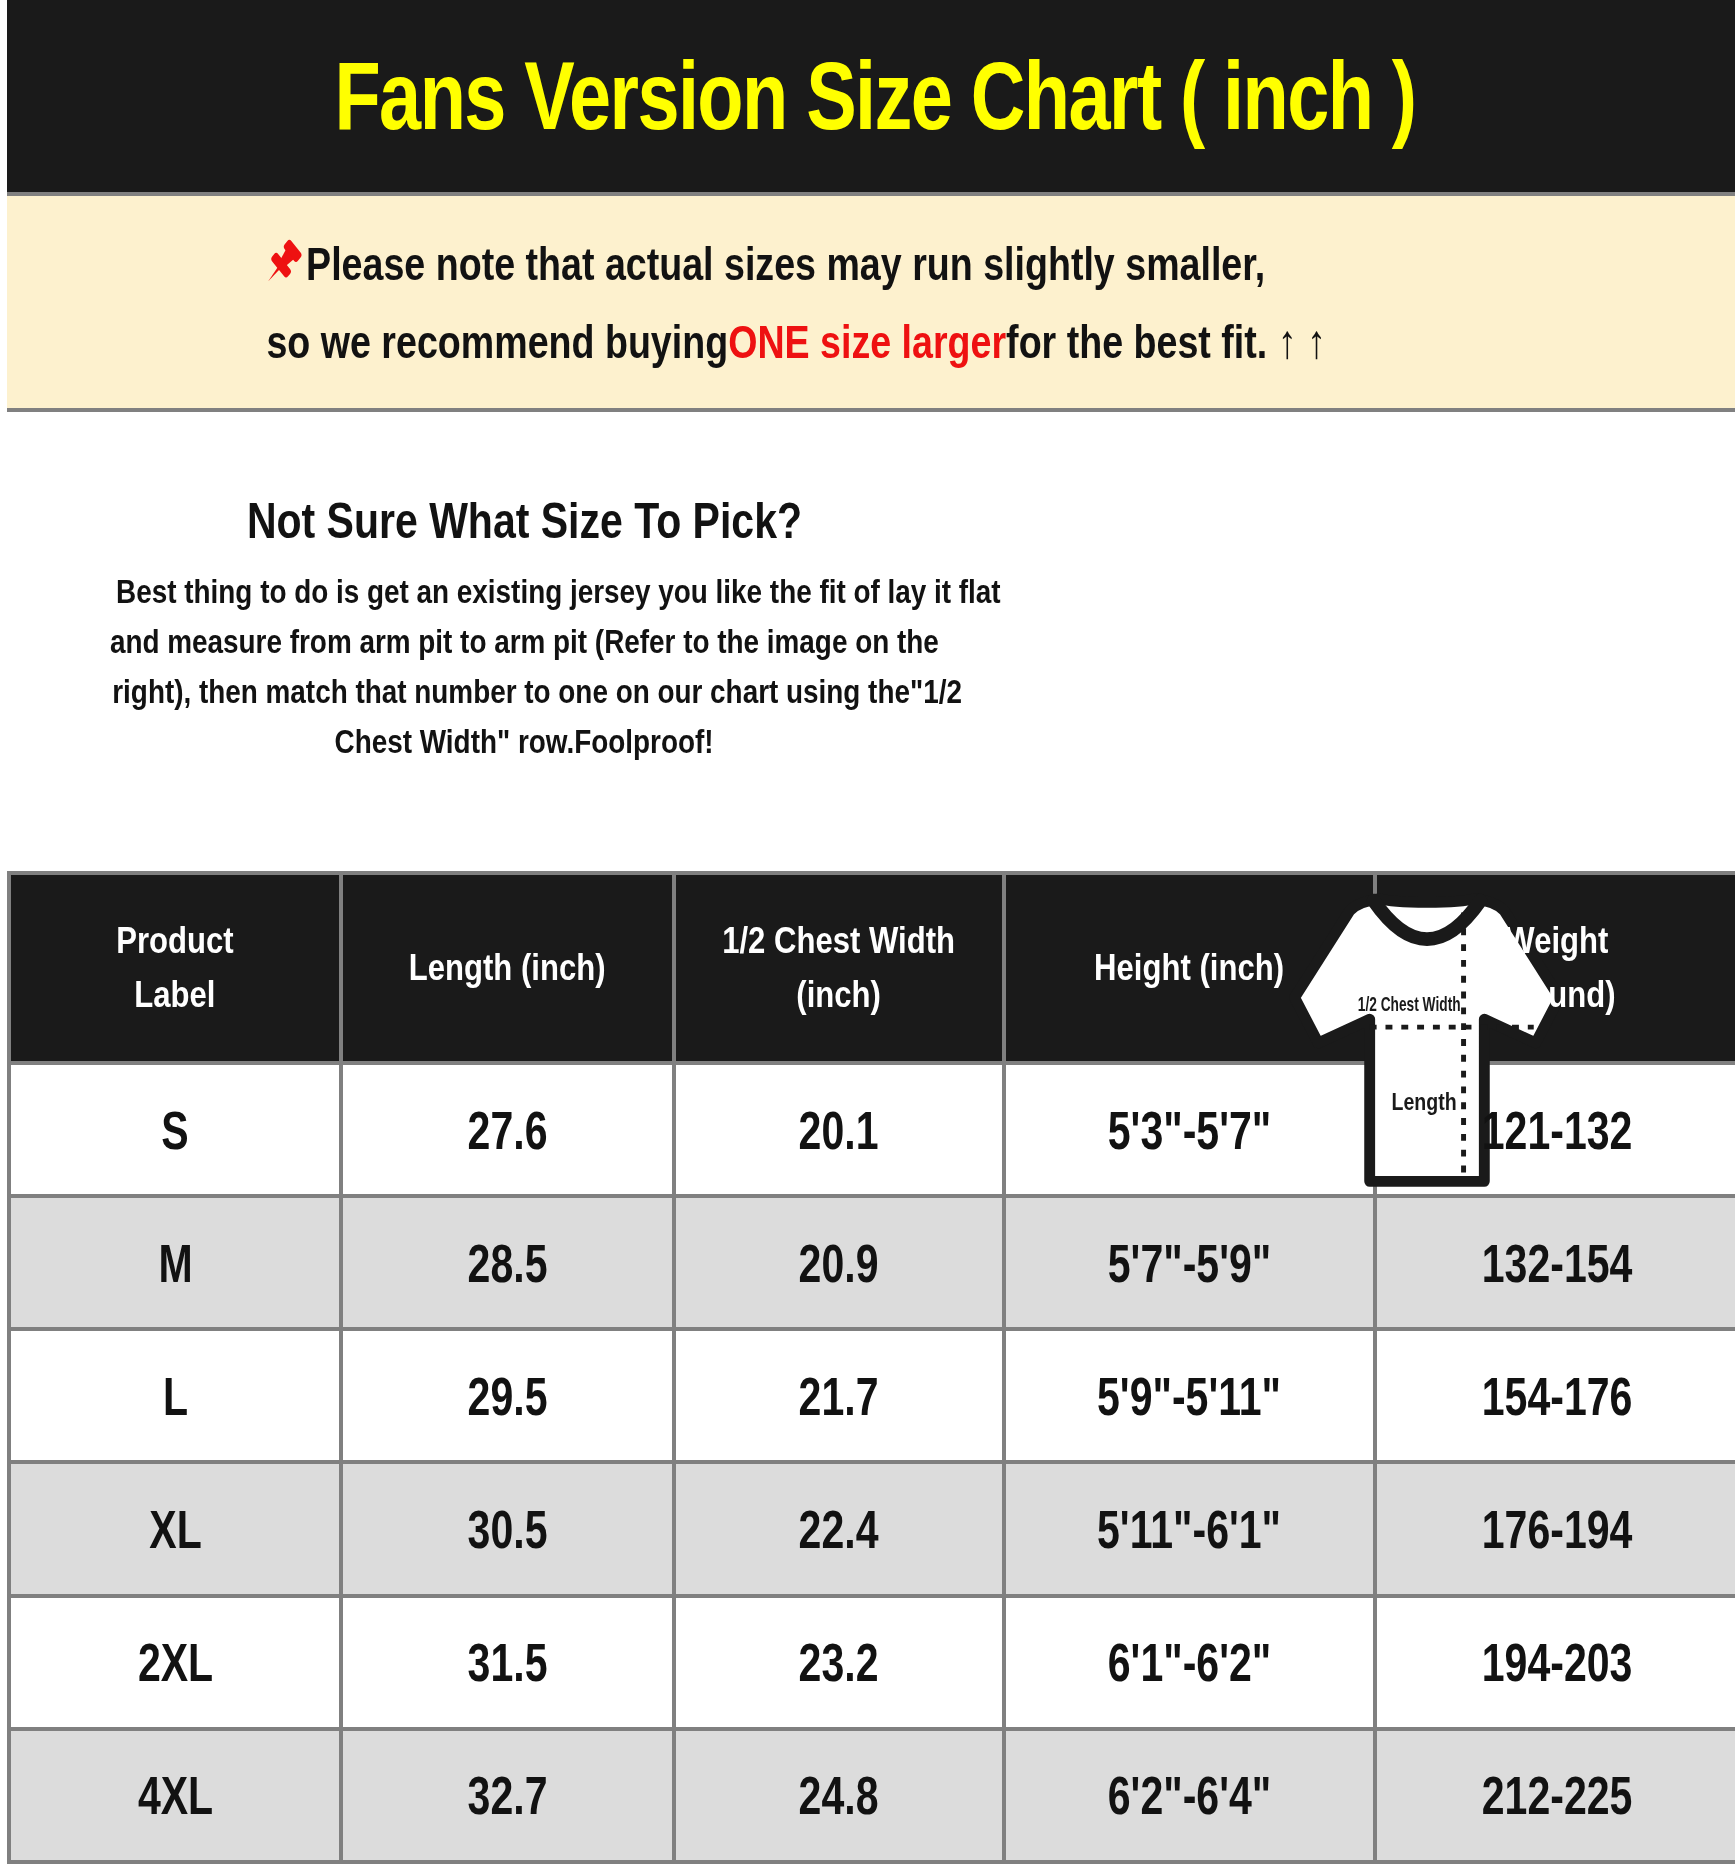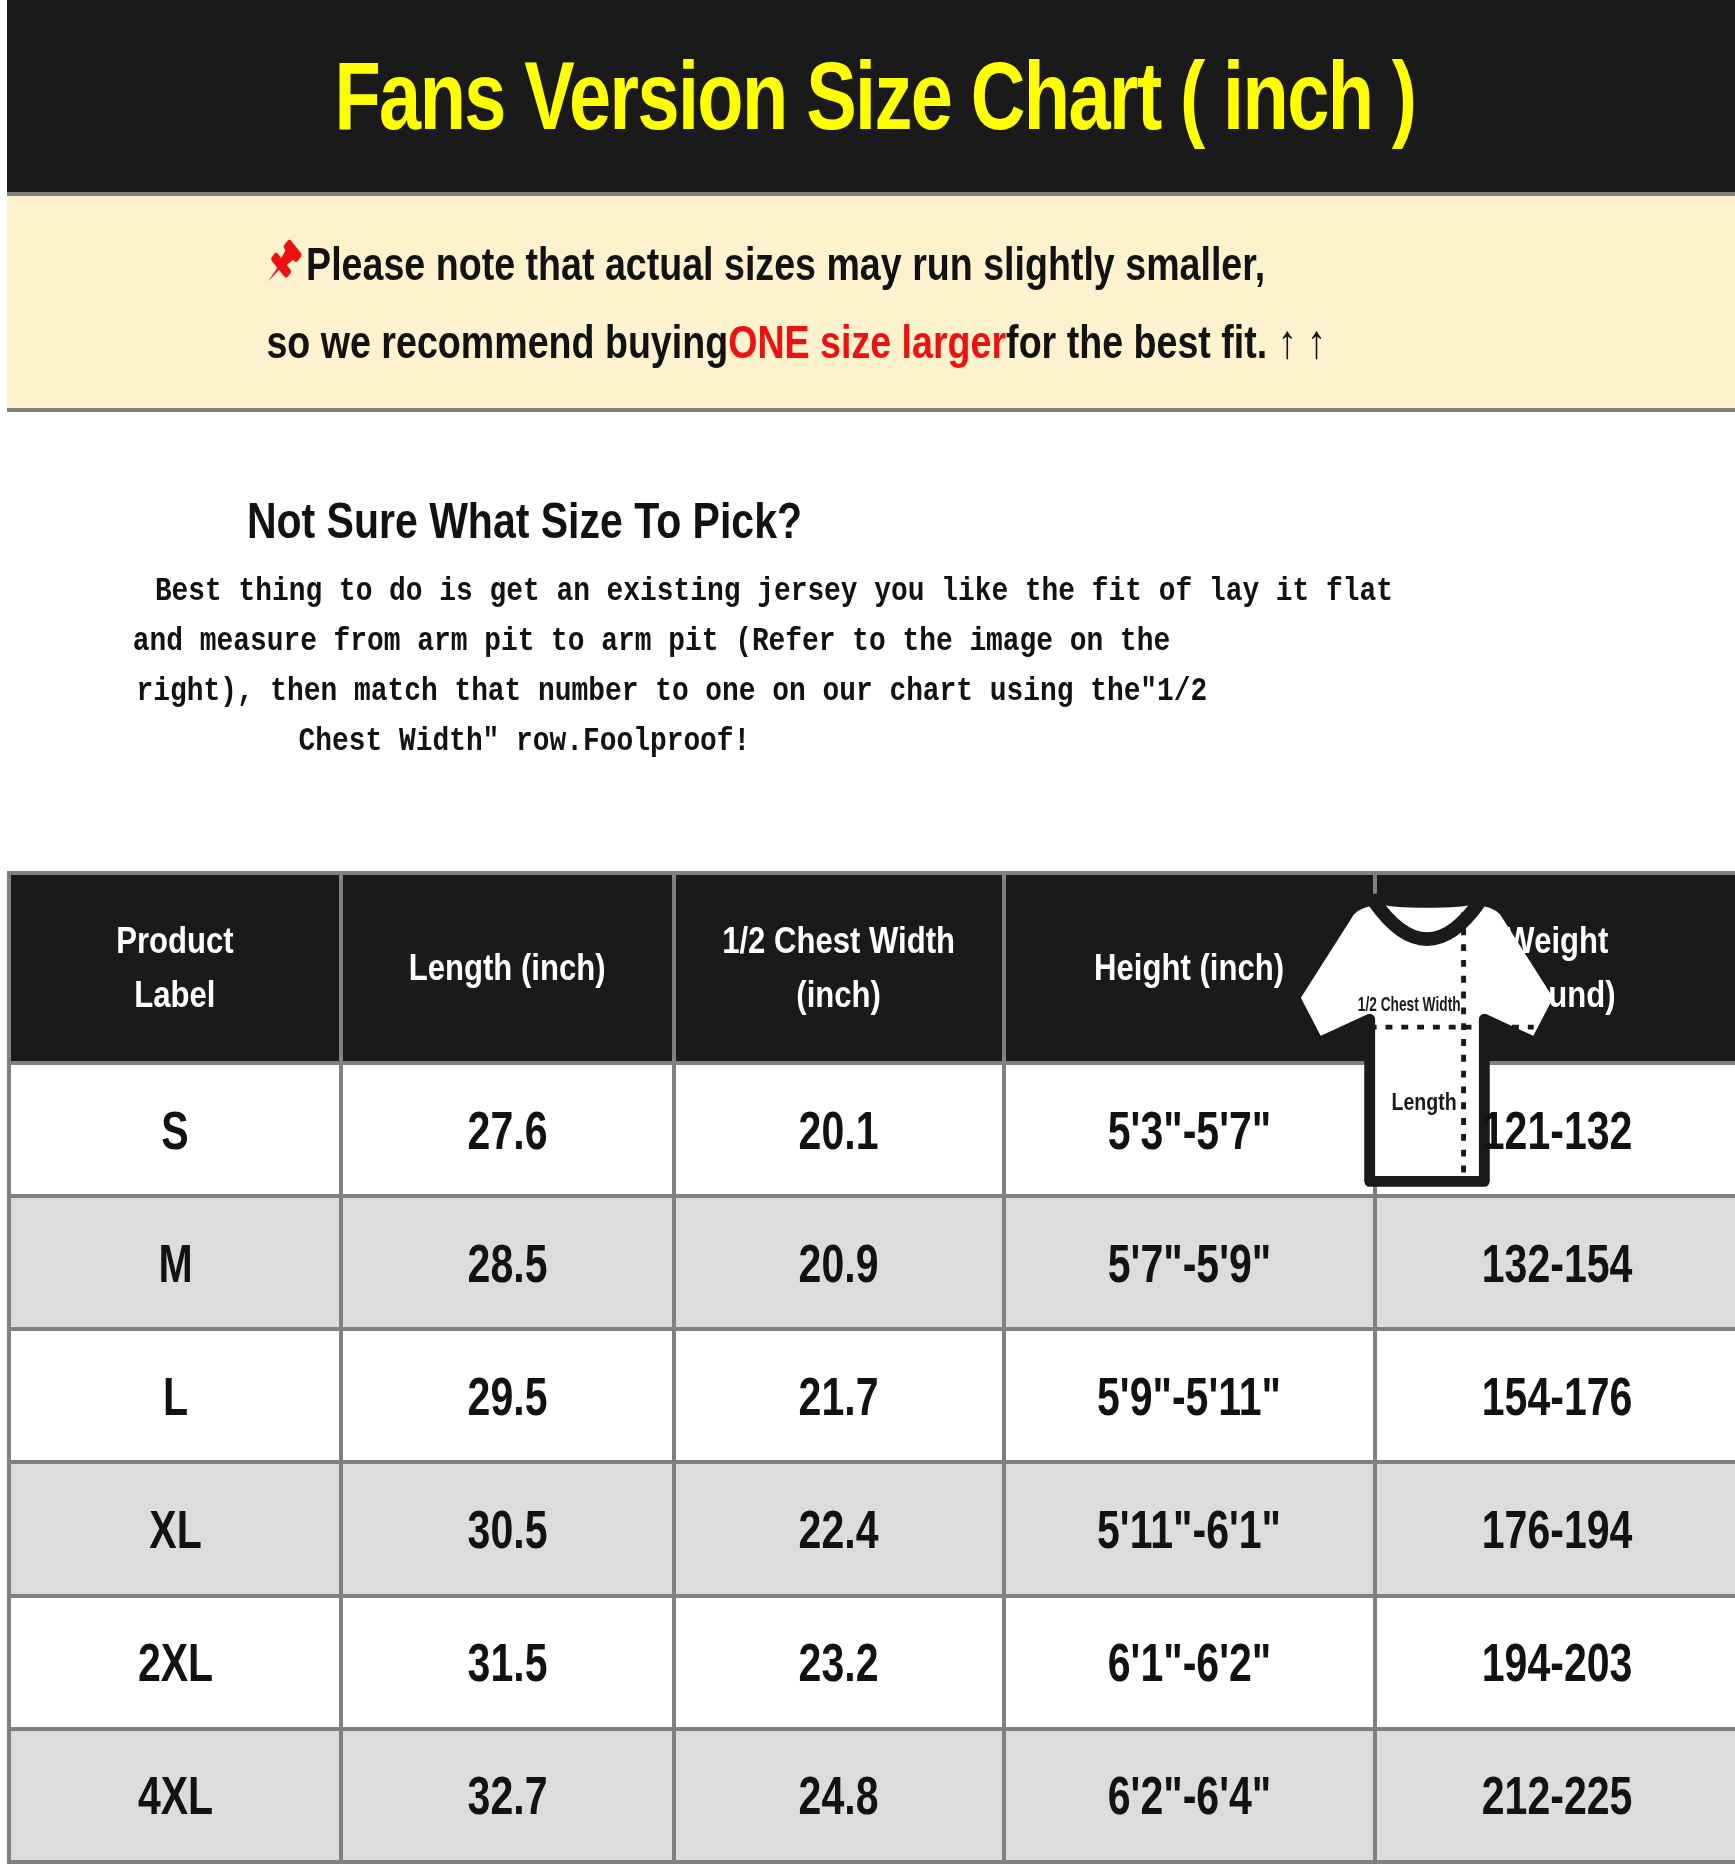--- a/index.html
+++ b/index.html
@@ -39,21 +39,21 @@
   .pin{width:56px;height:56px;margin-right:2px;flex:0 0 auto;}
   .red{color:#ee1111;}
 
   
   .guide{position:relative;height:459px;background:#ffffff;}
   .guide-text{
     position:absolute;left:12px;top:0;width:1010px;
     padding-top:80px;text-align:center;color:#121212;
   }
   .guide-heading{font-size:50px;font-weight:bold;transform:scaleX(0.82);}
-  .guide-par{margin-top:16px;font-size:34px;font-weight:bold;line-height:50px;font-family:Liberation Mono, monospace;}
+  .guide-par{margin-top:16px;font-size:34px;font-weight:bold;line-height:50px;}
   .guide-par .cond{transform:scaleX(0.82);}
   .shirt-wrap{position:absolute;left:1252px;top:456px;width:336px;height:344px;}
 
   
   table.size-table{
     width:1735px;height:993px;table-layout:fixed;
     border-collapse:collapse;border:4px solid #0ea5e9;
     background:#ffffff;
   }
   .size-table th,.size-table td{

